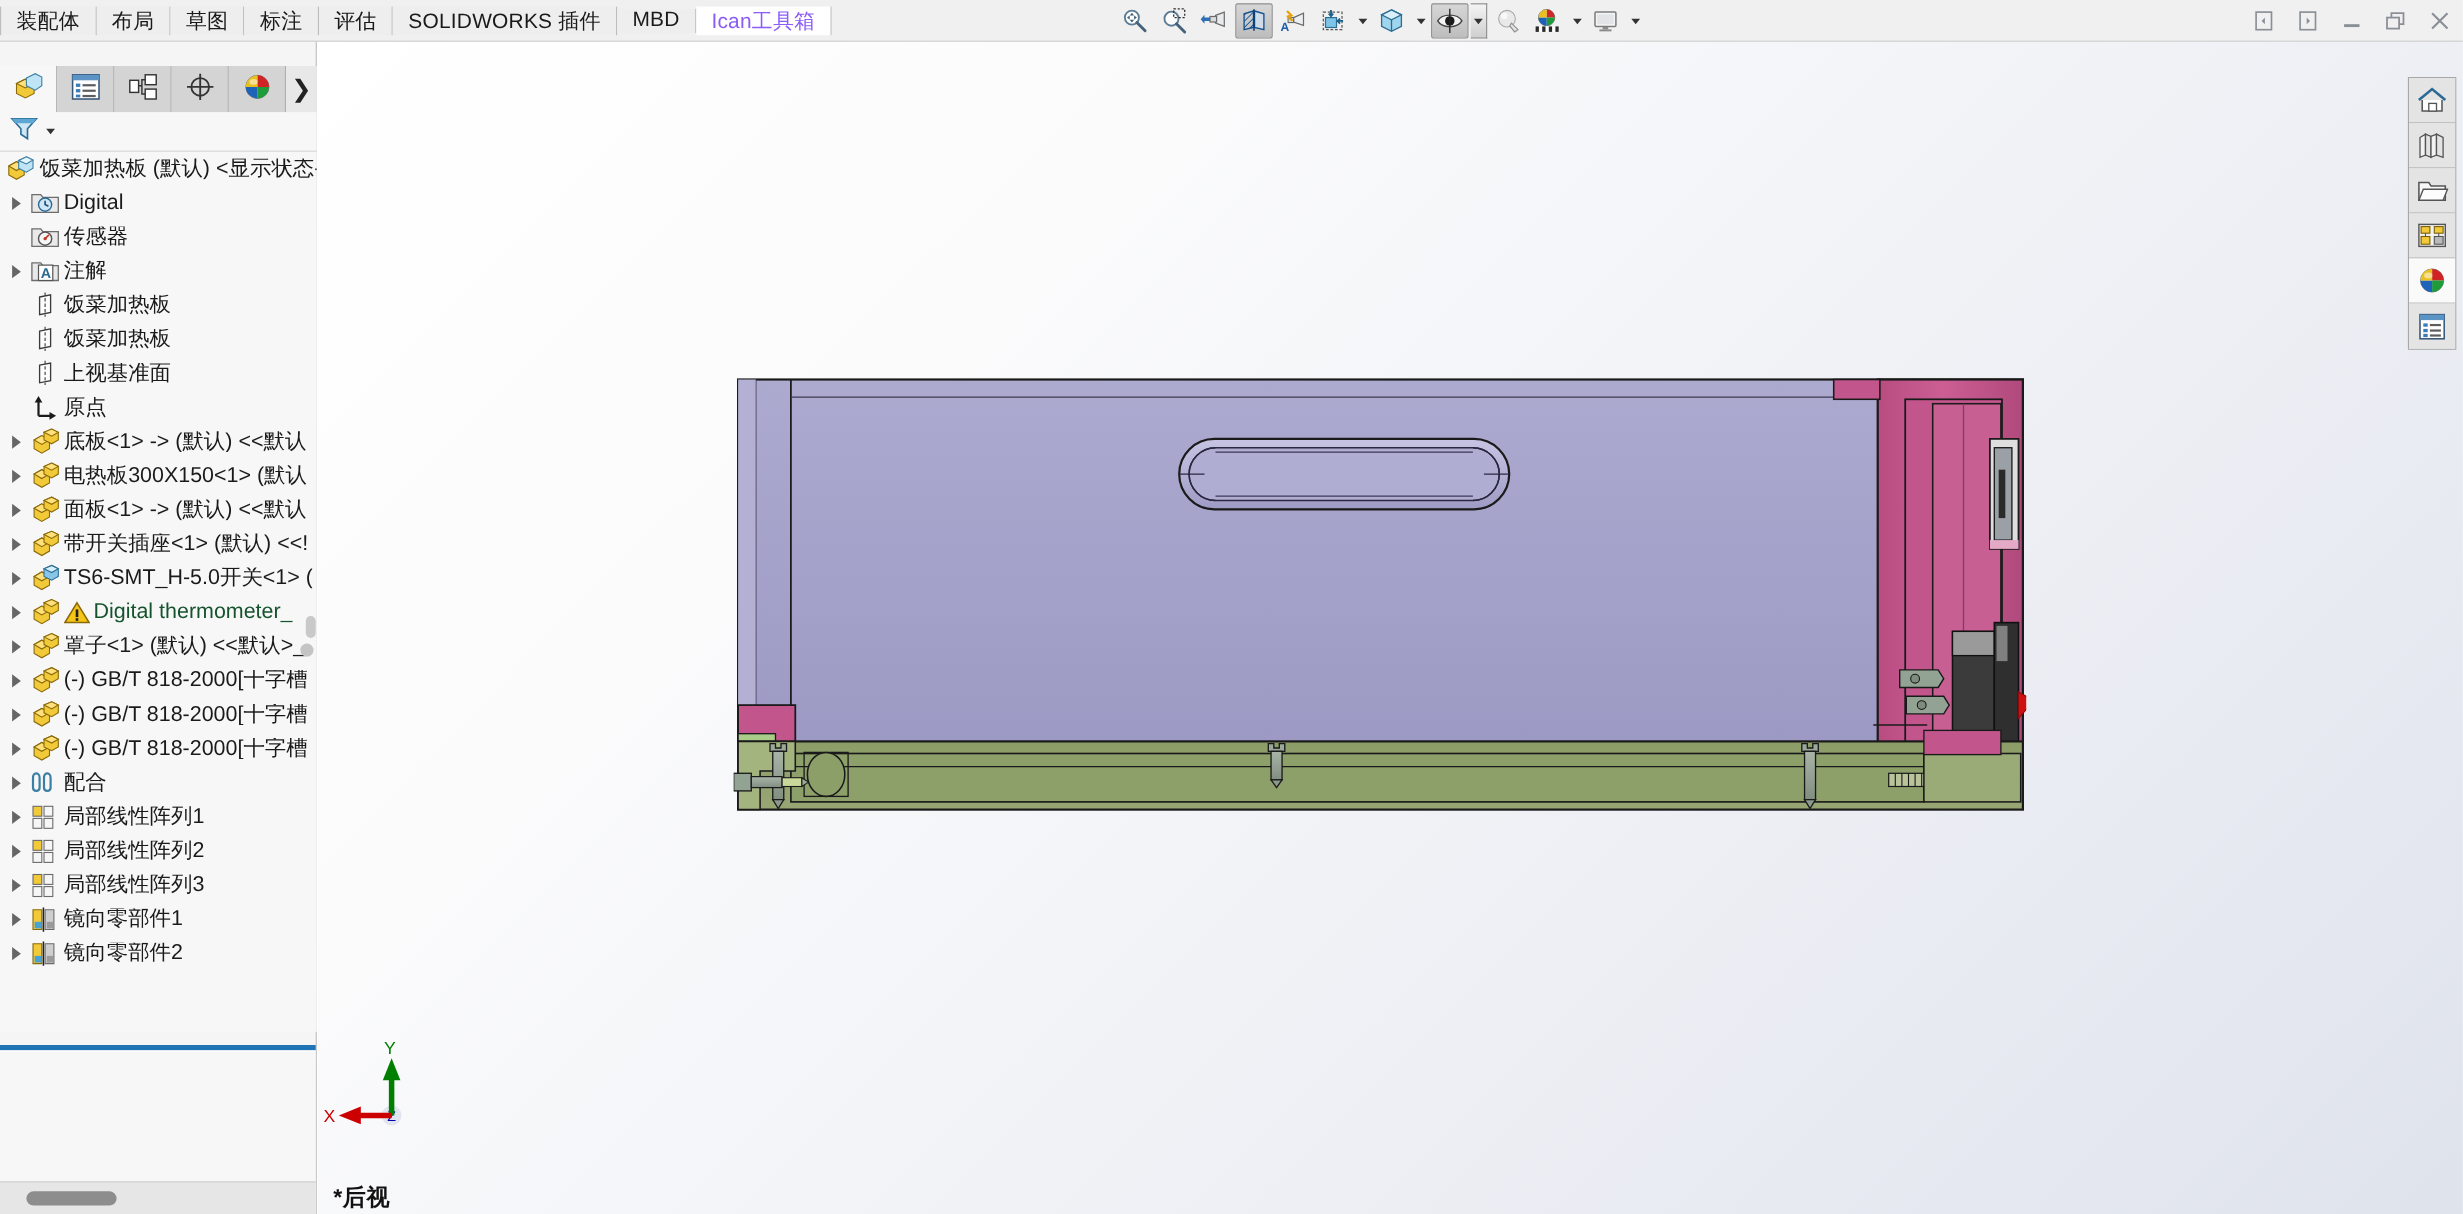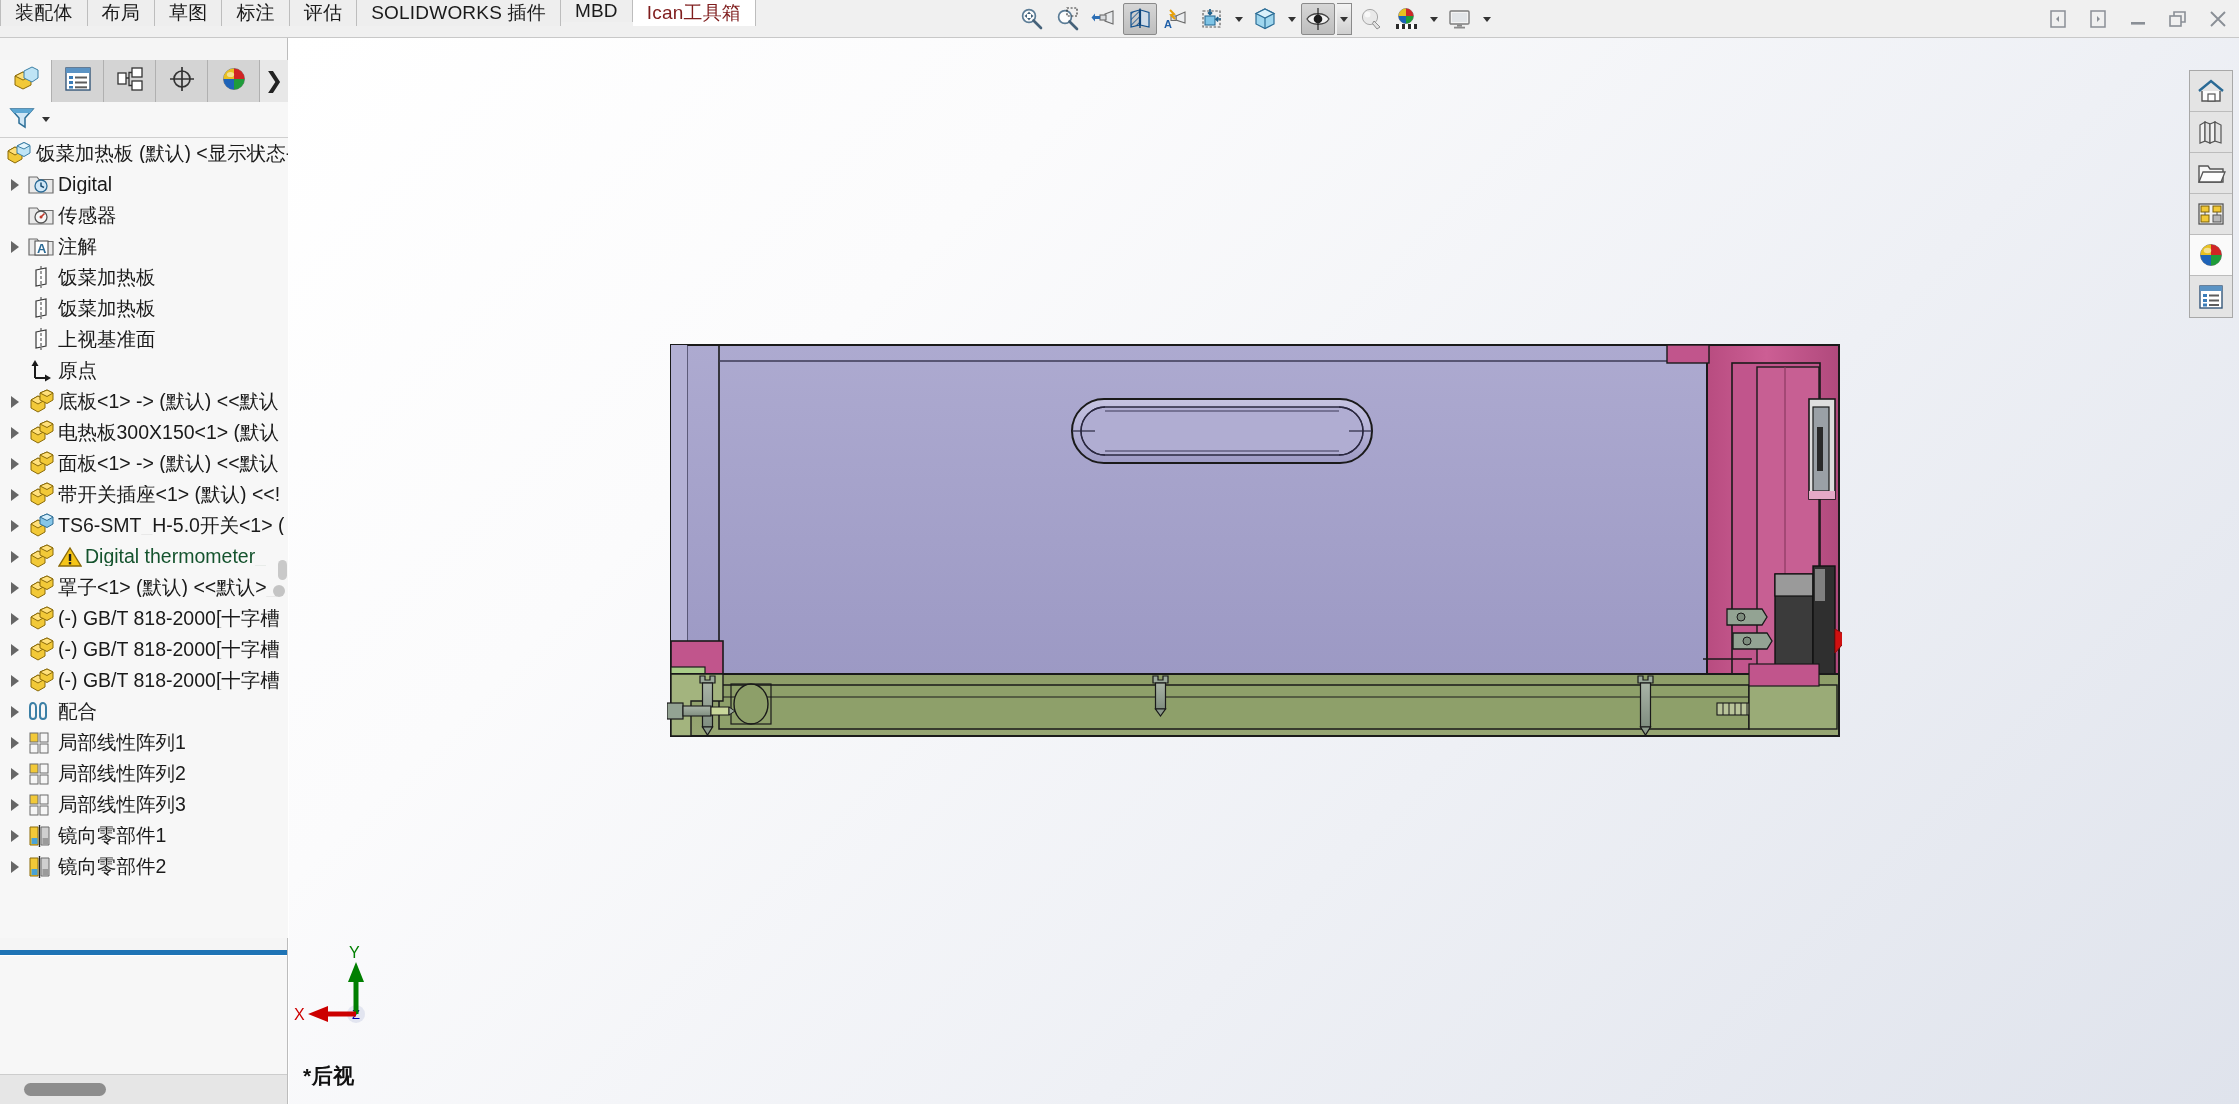--- a/index.html
+++ b/index.html
@@ -17,37 +17,37 @@
   }
 
   
   #ribbon-bar {
     position: absolute; left: 0; top: 0;
     width: 2239px; height: 38px;
     background: #f0f0f0;
     border-bottom: 1px solid #c8c8c8;
     display: flex; align-items: stretch;
   }
-  .ribbon-tabs { display: flex; align-items: flex-start; height: 38px; }
+  .ribbon-tabs { display: flex; align-items: center; height: 38px; }
   .ribbon-tab {
     display: flex; align-items: center; justify-content: center;
     padding: 0 14px;
     font-size: 19px;
     color: #1a1a1a;
     background: #eeeeee;
     border-right: 1px solid #bdbdbd;
     cursor: default;
     white-space: nowrap;
     letter-spacing: 0.2px;
   }
   .ribbon-tab:first-child { border-left: 1px solid #bdbdbd; }
   .ribbon-tab.active {
     background: #ffffff;
     border-right: 1px solid #bdbdbd;
-    color: #7f1d1d;
+    color: #8b5cf6;
   }
 
   
   #top-toolbar {
     position: absolute; left: 1015px; top: 2px;
     height: 34px;
     display: flex; align-items: center; gap: 2px;
   }
   .tool-btn {
     width: 34px; height: 32px;
@@ -218,21 +218,21 @@
     border-bottom: 1px solid #bcbcbc;
     background: #e4e4e4;
     cursor: default;
   }
   .strip-btn.lightbg { background: #fafafa; }
   .strip-btn:last-child { border-bottom: none; }
 
   
   #triad { position: absolute; left: 5px; bottom: 50px; width: 130px; height: 110px; }
   #view-status {
-    position: absolute; left: 14px; bottom: 14px;
+    position: absolute; left: 14px; bottom: 2px;
     font-size: 21px; color: #111; font-weight: 600;
     letter-spacing: 0.5px;
   }
 
   
   #model { position: absolute; left: 378px; top: 303px; width: 1175px; height: 400px; }
 </style>
 </head>
 <body>
 

